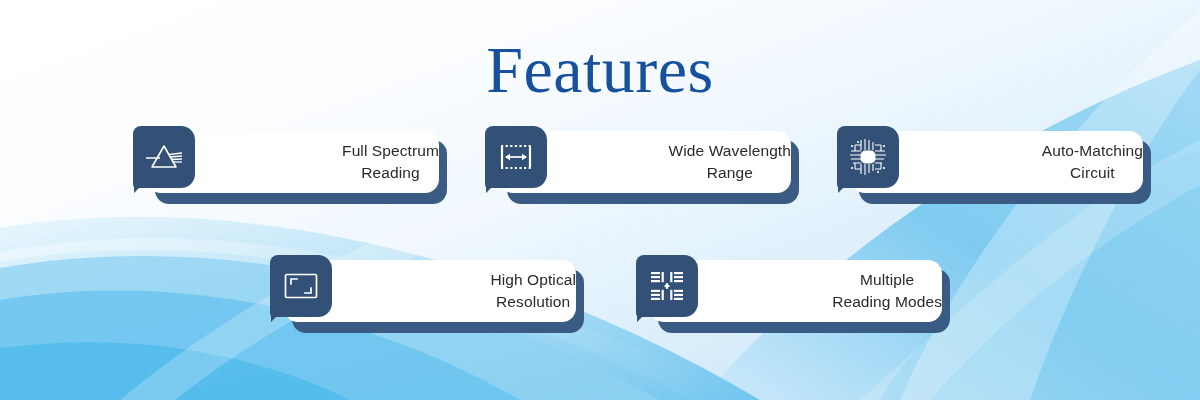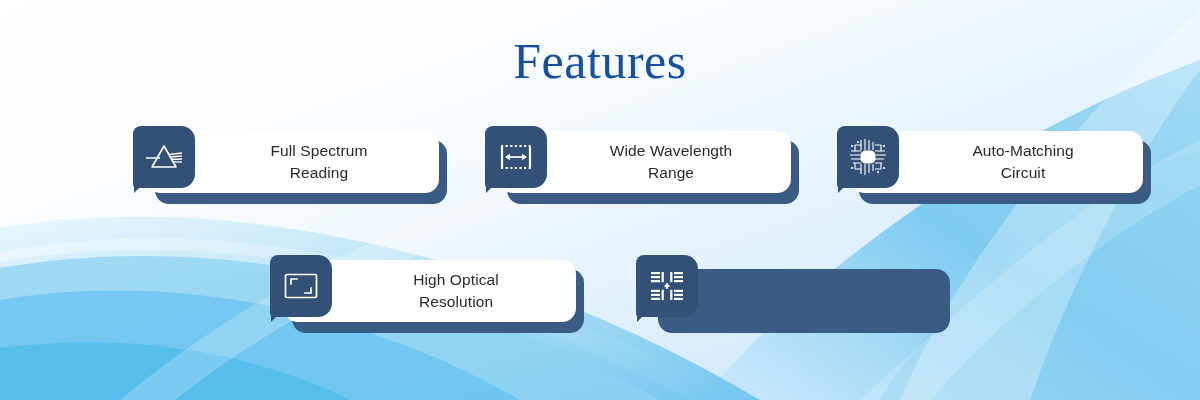--- a/index.html
+++ b/index.html
@@ -31,21 +31,21 @@
   }
 
   
   .title {
     position: absolute;
     top: 32px;
     left: 0;
     width: 1200px;
     text-align: center;
     font-family: "Liberation Serif", serif;
-    font-size: 50px;
+    font-size: 66px;
     letter-spacing: 0.5px;
     color: #17519e;
     z-index: 6;
   }
 
   
   .row {
     position: absolute;
     display: flex;
     z-index: 5;
@@ -74,21 +74,21 @@
   .feature .card {
     position: absolute;
     left: 14px;
     top: 5px;
     width: 292px;
     height: 62px;
     background: #ffffff;
     border-radius: 14px;
     display: flex;
     align-items: center;
-    justify-content: center;
+    justify-content: flex-end;
   }
 
   .feature .label {
     color: #2a2a2a;
     font-size: 15.5px;
     line-height: 1.45;
     text-align: center;
     padding-left: 52px;
     white-space: pre-line;
     letter-spacing: 0.1px;
@@ -260,20 +260,24 @@
         <svg viewBox="0 0 40 40">
           <rect x="4.5" y="8.5" width="31" height="23" rx="1.2" fill="none" stroke="#ffffff" stroke-width="1.7"></rect>
           <path d="M10,18 L10,13 L16,13" fill="none" stroke="#ffffff" stroke-width="1.7" stroke-linecap="square"></path>
           <path d="M30,22 L30,27 L24,27" fill="none" stroke="#ffffff" stroke-width="1.7" stroke-linecap="square"></path>
         </svg>
       </div>
     </div>
 
     <div class="feature">
       <div class="plate"></div>
+      <div class="card">
+        <div class="label">Multiple
+Reading Modes</div>
+      </div>
       <div class="badge">
         <div class="bubble"></div>
         <div class="tail"></div>
         <svg viewBox="0 0 40 40">
           <g fill="#ffffff">
 
             <rect x="4" y="6" width="9" height="2.2"></rect>
             <rect x="4" y="10" width="9" height="2.2"></rect>
             <rect x="4" y="14" width="9" height="2.2"></rect>
             <rect x="14.6" y="6" width="2.2" height="10.2"></rect>

